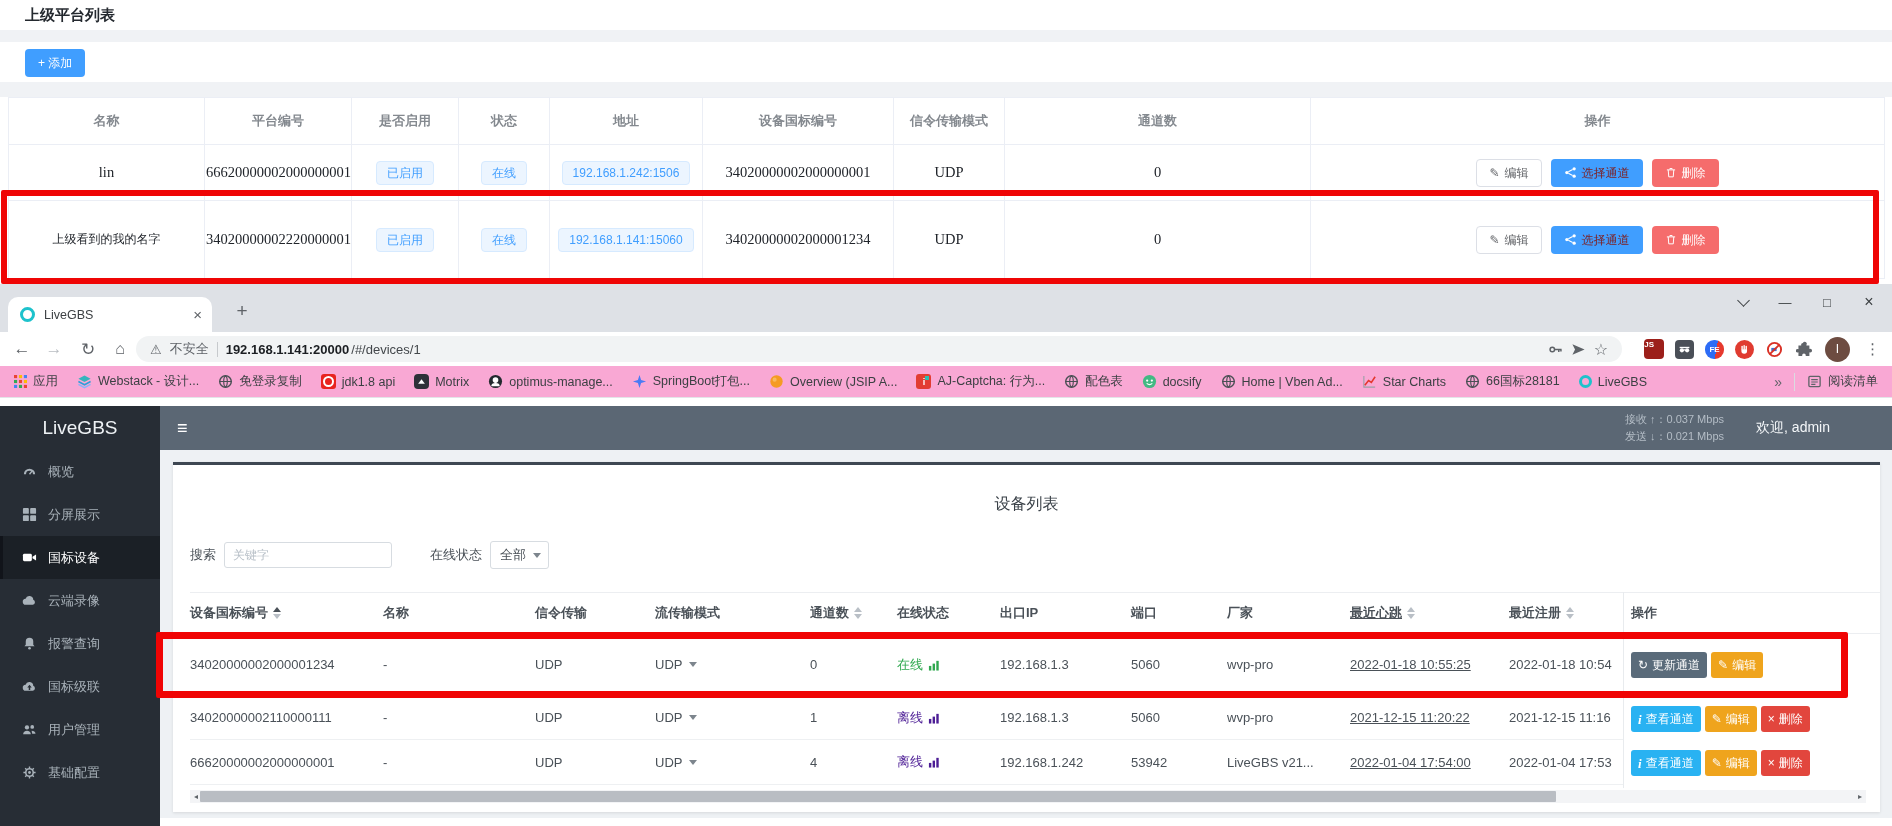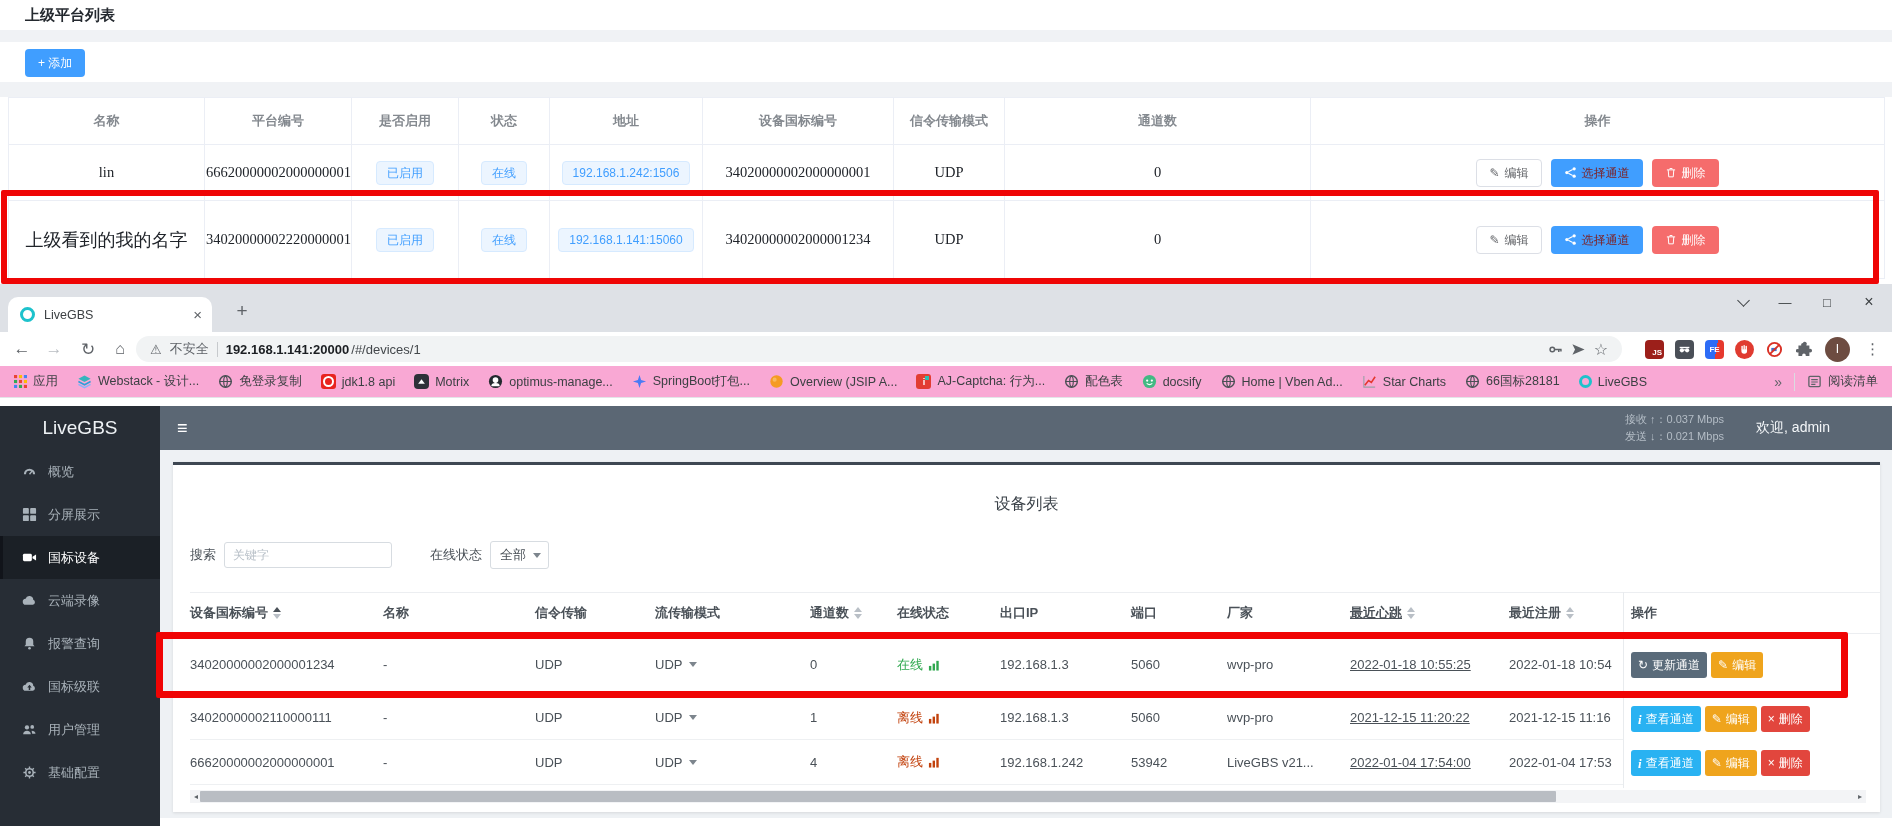--- a/index.html
+++ b/index.html
@@ -98,21 +98,21 @@
   .drow.r3{top:342px;height:45px;}
   .c1{width:193px;} .c2{width:152px;} .c3{width:120px;} .c4{width:155px;} .c5{width:87px;} .c6{width:103px;}
   .c7{width:131px;} .c8{width:96px;} .c9{width:123px;} .c10{width:159px;text-decoration:underline;} .c11{width:357px;overflow:hidden;white-space:nowrap;}
   .hcell{display:flex;align-items:center;gap:5px;}
   .sort{display:inline-flex;flex-direction:column;gap:2px;}
   .sort i{width:0;height:0;border-left:4px solid transparent;border-right:4px solid transparent;display:block;}
   .sort .up{border-bottom:5px solid #b9bfc6;} .sort .dn{border-top:5px solid #b9bfc6;}
   .sort.active .up{border-bottom-color:#4a5158;}
   .stream{display:inline-flex;align-items:center;gap:7px;cursor:pointer;}
   .ol{display:inline-flex;align-items:center;gap:5px;cursor:pointer;}
-  .ol.on{color:#2fa84f;} .ol.off{color:#c2410c;}
+  .ol.on{color:#2fa84f;} .ol.off{color:#4c1d95;}
   .opscol{position:absolute;left:1623px;top:194px;width:257px;height:196px;background:#fff;
           border-left:1px solid #e8ebee;z-index:10;box-sizing:border-box;}
   .opshrow{height:42px;border-top:1px solid #eceef1;border-bottom:1px solid #eceef1;display:flex;align-items:center;
            padding-left:7px;font-weight:bold;font-size:13px;color:#4a5158;box-sizing:border-box;}
   .opsg{position:absolute;left:7px;display:flex;gap:4px;}
   .g1{top:60px;} .g2{top:114px;} .g3{top:158px;}
   .dbtn{display:inline-flex;align-items:center;gap:4px;height:26px;padding:0 7px;border-radius:3px;color:#fff;
         font-size:12px;border:none;cursor:pointer;font-family:inherit;white-space:nowrap;line-height:1;}
   .dbtn.update{background:#5a6b7a;} .dbtn.view{background:#29b2f2;}
   .dbtn.edit{background:#efa41d;} .dbtn.del{background:#e2463d;}
@@ -188,21 +188,21 @@
           <button class="pbtn del">
                   <svg width="12" height="13" viewBox="0 0 16 16">
                     <path d="M2.5 4.5h11M6.5 4V2.7h3V4M4.3 4.5l.7 9.3h6l.7-9.3" stroke="#fff" stroke-width="1.3" fill="none"></path>
                   </svg>
                   <span>删除</span>
                 </button>
         </div>
             </td>
       </tr>
       <tr class="r2">
-        <td style="font-size:18px;color:#20242a;">上级看到的我的名字</td>
+        <td style="font-size:12px;color:#20242a;">上级看到的我的名字</td>
         <td class="serif">34020000002220000001</td>
         <td><span class="pbadge">已启用</span></td>
         <td><span class="pbadge">在线</span></td>
         <td><span class="pbadge">192.168.1.141:15060</span></td>
         <td class="serif">34020000002000001234</td>
         <td class="serif">UDP</td>
         <td class="serif">0</td>
         <td>
               <div class="ops-cell">
           <button class="pbtn edit">
@@ -268,30 +268,30 @@
             </svg>
           </span>
         <span class="oico">
             <svg width="15" height="15" viewBox="0 0 16 16">
               <path d="M1.5 2.5l13 5.5-13 5.5 2.8-5.5z" fill="#5f6368"></path>
             </svg>
           </span>
         <span class="oico" style="font-size:16px;color:#5f6368;">☆</span>
       </div>
       <div class="exts">
-        <span class="eico" style="background:#9c1f1a;align-items:flex-end;justify-content:flex-end;padding:2px;box-sizing:border-box;margin-left:24px;">JS</span>
+        <span class="eico" style="background:#9c1f1a;align-items:flex-end;justify-content:flex-end;padding:10px;box-sizing:border-box;margin-left:24px;">JS</span>
         <span class="eico" style="background:#4a4f57;">
             <svg width="13" height="13" viewBox="0 0 16 16">
               <circle cx="4.8" cy="9" r="2.6" fill="#fff"></circle>
               <circle cx="11.2" cy="9" r="2.6" fill="#fff"></circle>
               <path d="M7 8.4h2" stroke="#fff" stroke-width="1.4"></path>
               <path d="M2 5.5h12" stroke="#fff" stroke-width="1.6"></path>
             </svg>
           </span>
-        <span class="eico" style="background:linear-gradient(100deg,#2d6cf6 58%,#e6392e 42%);">FE</span>
+        <span class="eico" style="background:linear-gradient(100deg,#2d6cf6 58%,#e6392e 42%);border-radius:9px;">FE</span>
         <span class="eico" style="background:#e03b30;border-radius:50%;">
             <svg width="11" height="11" viewBox="0 0 16 16">
               <rect x="3.5" y="2.5" width="2" height="6" rx="1" fill="#fff"></rect>
               <rect x="6.5" y="1.5" width="2" height="7" rx="1" fill="#fff"></rect>
               <rect x="9.5" y="2.5" width="2" height="6" rx="1" fill="#fff"></rect>
               <path d="M3.5 7.5h8.2V10a4 4 0 01-4.1 4 4 4 0 01-4.1-4z" fill="#fff"></path>
             </svg>
           </span>
         <span class="eico" style="background:#fff;">
             <svg width="17" height="17" viewBox="0 0 16 16">

